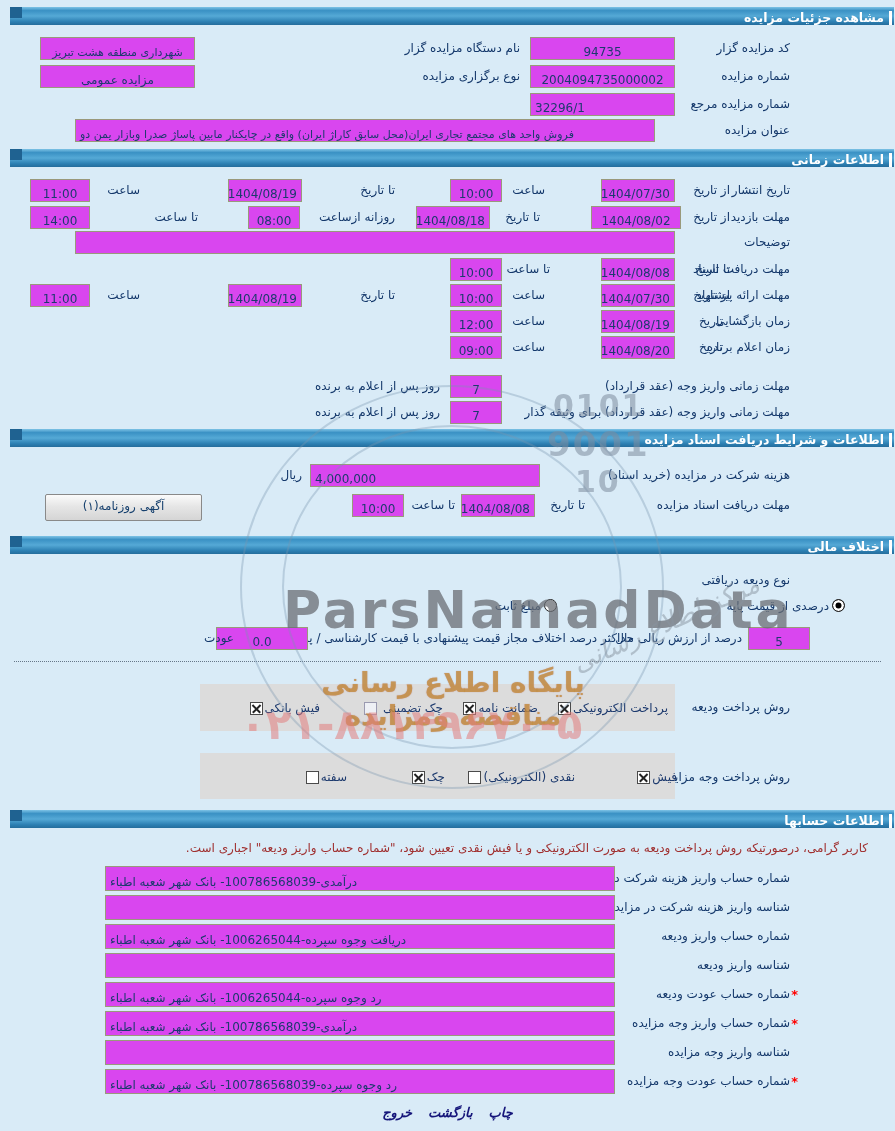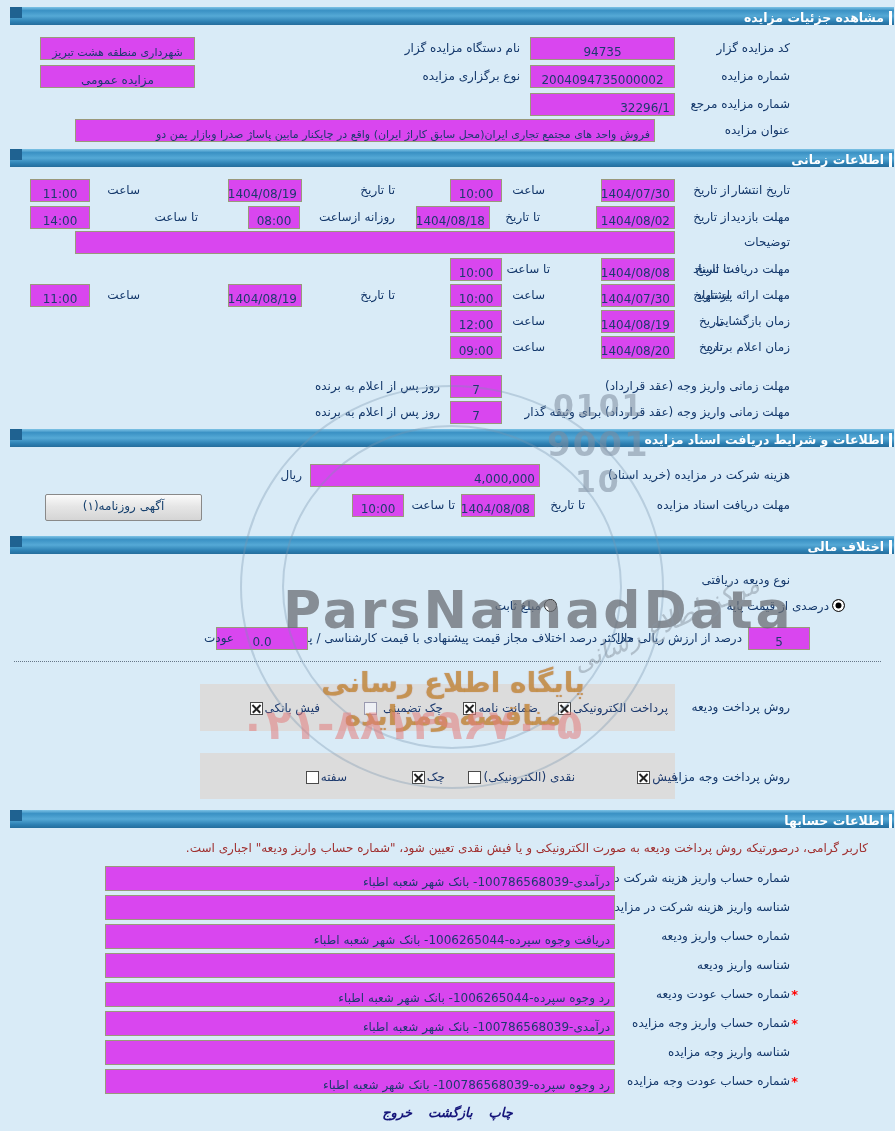--- a/index.html
+++ b/index.html
@@ -4,21 +4,21 @@
 <style>
   html,body{margin:0;padding:0}
   body{width:895px;height:1131px;background:#d9ebf7;font-family:"DejaVu Sans",sans-serif;position:relative;overflow:hidden;direction:rtl}
   .page{position:absolute;inset:0;z-index:2}
   .bar{position:absolute;left:10px;width:884px;height:18px;background:linear-gradient(180deg,#7ec3e6 0%,#3a91c4 20%,#55a9d6 50%,#2c7fb2 82%,#256d9c 100%)}
   .bar::before{content:"";position:absolute;left:0;top:0;width:12px;height:11px;background:#1f6291}
   .bar::after{content:"";position:absolute;right:2px;top:4px;width:3px;height:14px;background:#fff}
   .bar .t{position:absolute;right:10px;top:0;line-height:22px;color:#fff;font-size:12.5px;font-weight:bold;white-space:nowrap}
   .lbl{position:absolute;color:#14386b;font-size:12px;line-height:23px;white-space:nowrap}
   .box{position:absolute;height:23px;background:#d946ef;border:1px solid #99997b;box-sizing:border-box;font-size:12px;color:#1d3a6e;line-height:21px;text-align:center;white-space:nowrap;padding:4px 4px;overflow:hidden}
-  .box.r{text-align:right}
+  .box.r{text-align:left}
   .box.sm{font-size:11px}
   .btn{position:absolute;background:linear-gradient(180deg,#fbfbfb,#e6e6e6 45%,#d5d5d5);border:1px solid #898989;border-radius:2px;color:#16406e;font-size:12px;text-align:center;line-height:23px;cursor:pointer}
   .grayb{position:absolute;background:#dcdcdc}
   .citem{position:absolute;display:flex;align-items:center;gap:2px;font-size:12px;color:#1d3a6e;white-space:nowrap}
   .chk{width:13px;height:13px;background:#fff;border:1px solid #4a4a4a;box-sizing:border-box;position:relative;display:inline-block;flex:0 0 auto}
   .chk.on::before,.chk.on::after{content:"";position:absolute;left:0;top:5px;width:11px;height:1.5px;background:#222}
   .chk.on::before{transform:rotate(45deg)}
   .chk.on::after{transform:rotate(-45deg)}
   .chk.dim{background:#eef0f5;border-color:#9a9ab0}
   .rad{width:13px;height:13px;border:1px solid #222;border-radius:50%;background:#fff;display:inline-block;box-sizing:border-box;flex:0 0 auto}
@@ -72,21 +72,21 @@
   <div class="box" style="top:179px;right:220px;width:74px">1404/07/30</div>
   <span class="lbl" style="top:179px;right:350px">ساعت</span>
   <div class="box" style="top:179px;right:393px;width:52px">10:00</div>
   <span class="lbl" style="top:179px;right:500px">تا تاریخ</span>
   <div class="box" style="top:179px;right:593px;width:74px">1404/08/19</div>
   <span class="lbl" style="top:179px;right:755px">ساعت</span>
   <div class="box" style="top:179px;right:805px;width:60px">11:00</div>
 
   <span class="lbl" style="top:206px;right:105px">مهلت بازدید</span>
   <span class="lbl" style="top:206px;right:165px">از تاریخ</span>
-  <div class="box" style="top:206px;right:220px;width:79px">1404/08/02</div>
+  <div class="box" style="top:206px;right:214px;width:90px">1404/08/02</div>
   <span class="lbl" style="top:206px;right:355px">تا تاریخ</span>
   <div class="box" style="top:206px;right:405px;width:74px">1404/08/18</div>
   <span class="lbl" style="top:206px;right:500px">روزانه ازساعت</span>
   <div class="box" style="top:206px;right:595px;width:52px">08:00</div>
   <span class="lbl" style="top:206px;right:697px">تا ساعت</span>
   <div class="box" style="top:206px;right:805px;width:60px">14:00</div>
 
   <span class="lbl" style="top:231px;right:105px">توضیحات</span>
   <div class="box r" style="top:231px;right:220px;width:600px"></div>
 

